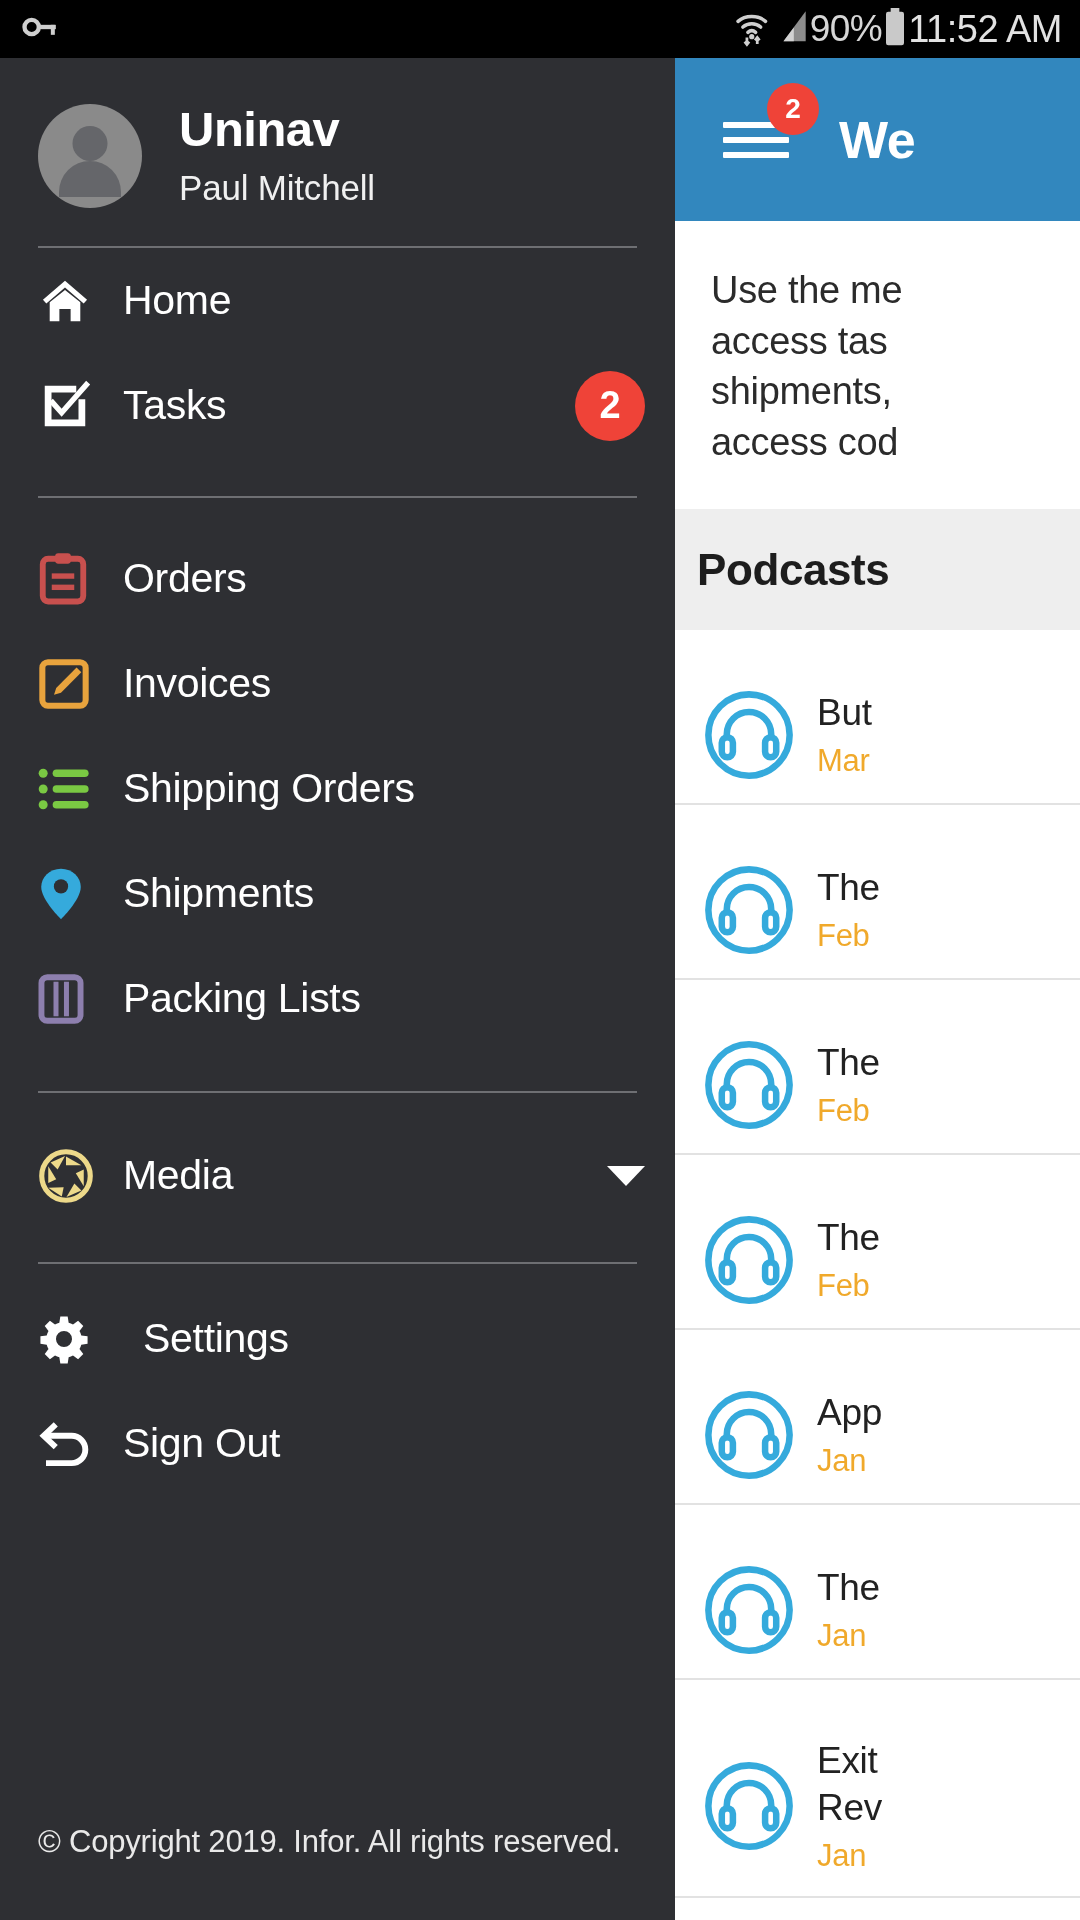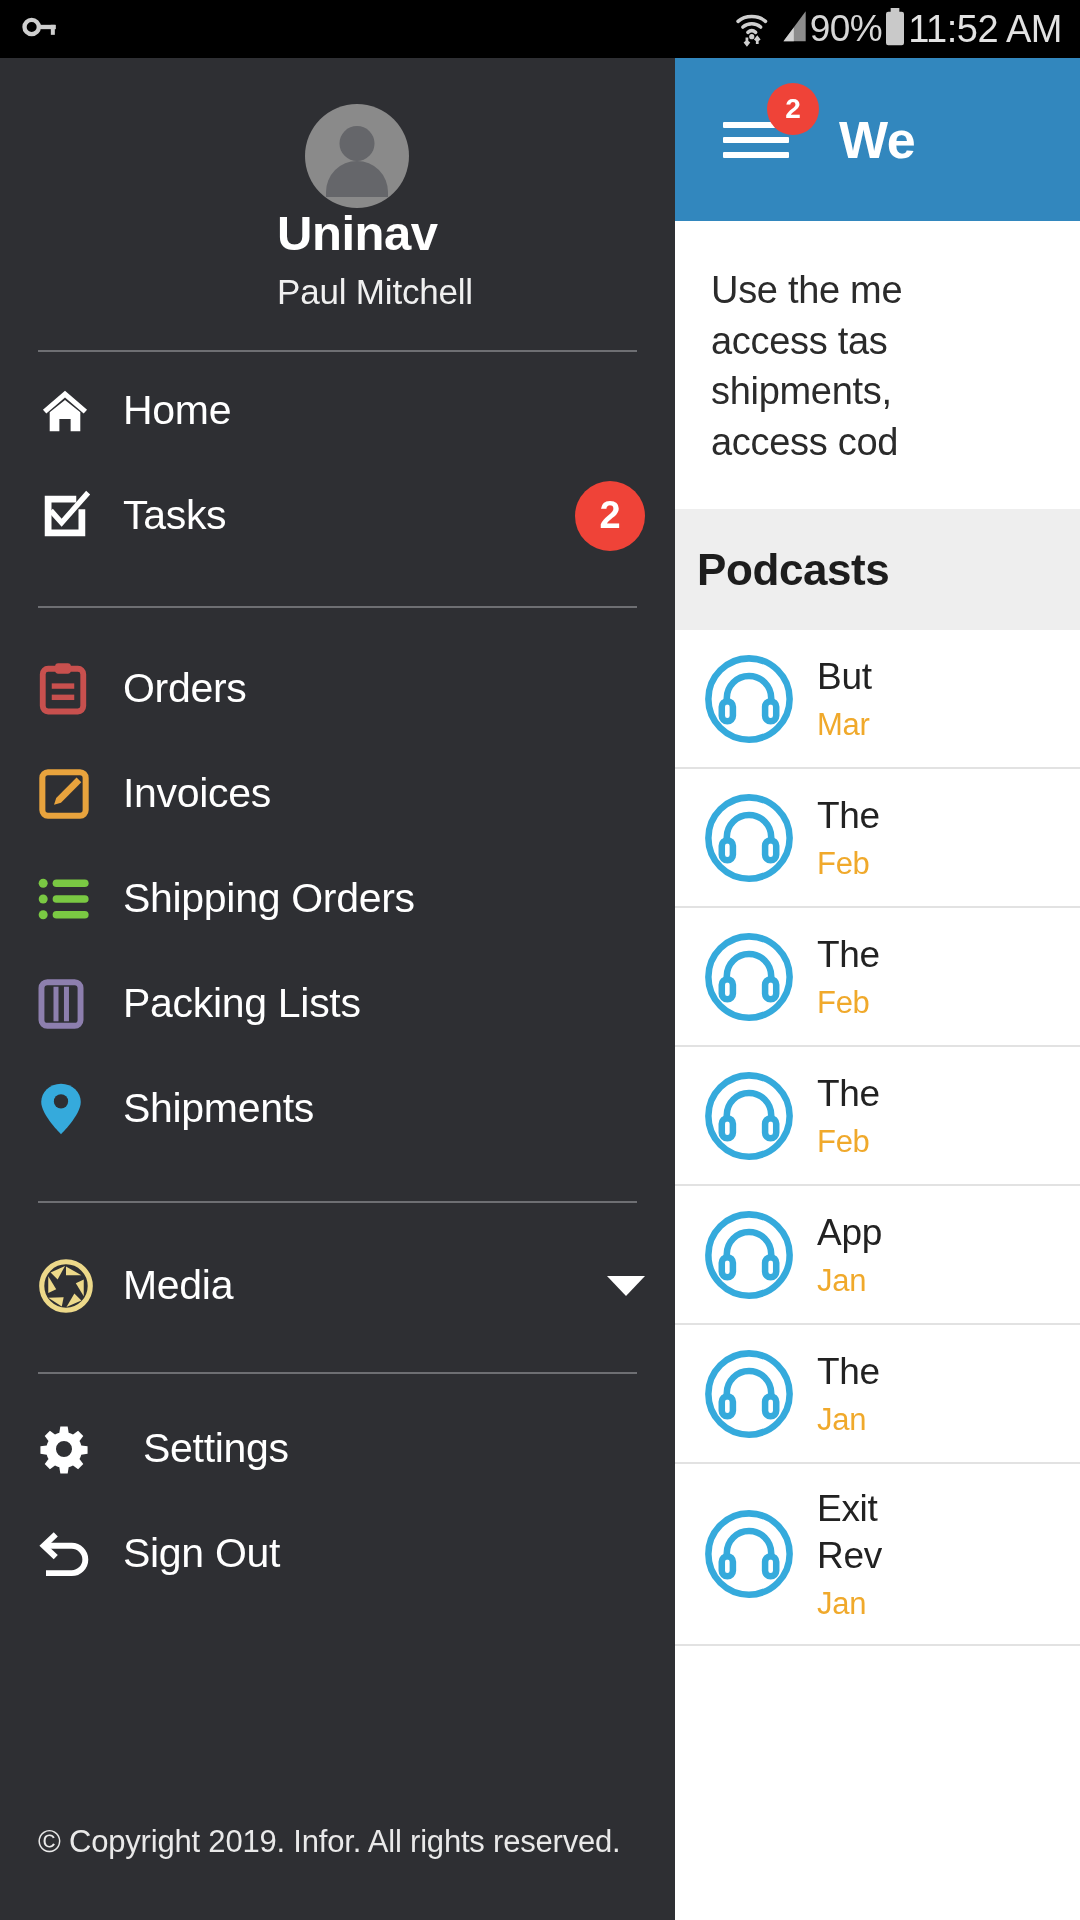--- a/index.html
+++ b/index.html
@@ -21,21 +21,21 @@
   .sb-right { display:flex; align-items:center; }
   .sb-text { color:#d6d6d6; font-size:37px; letter-spacing:-0.5px; font-family:"Liberation Sans", sans-serif; }
   .sb-time { color:#e2e2e2; font-size:38px; letter-spacing:-0.5px; }
 
   
   .drawer {
     position:absolute; top:58px; left:0; width:675px; height:1862px;
     background:#2e2f33;
     padding:0;
   }
-  .profile { display:flex; align-items:center; padding:46px 0 0 38px;flex-direction:column; }
+  .profile { display:flex; align-items:flex-start; padding:46px 0 0 38px; }
   .avatar {
     width:104px; height:104px; border-radius:50%;
     background:#8a8a8a; position:relative; flex:0 0 auto;
   }
   .avatar .head {
     position:absolute; left:50%; top:22px; transform:translateX(-50%);
     width:35px; height:35px; border-radius:50%; background:#65666a;
   }
   .avatar .body {
     position:absolute; left:50%; bottom:11px; transform:translateX(-50%);
@@ -43,21 +43,21 @@
     border-radius:34px 34px 0 0;
   }
   .profile-text { margin-left:37px; }
   .profile-title { color:#ffffff; font-size:49px; font-weight:bold; line-height:1.05; letter-spacing:-0.5px;}
   .profile-sub { color:#f0f0f0; font-size:35px; margin-top:13px; letter-spacing:-0.2px;}
 
   .divider {
     height:2px; background:#6e6f73; margin:38px 38px 0 38px;
   }
 
-  .navlist { padding-top:6px; }
+  .navlist { padding-top:0; }
   .navrow {
     display:flex; align-items:center; height:105px;
     padding-left:38px; padding-right:30px; position:relative;
   }
   .navicon { width:60px; flex:0 0 60px; display:flex; align-items:center; justify-content:flex-start; }
   .navlabel { color:#ffffff; font-size:41px; margin-left:25px; letter-spacing:-0.3px; white-space:nowrap; }
   .badge {
     margin-left:auto;
     min-width:70px; height:70px; border-radius:35px;
     background:#ef4338; color:#fff; font-size:38px; font-weight:bold;
@@ -104,21 +104,21 @@
     padding:44px 0 42px 36px; color:#2b2b2b; font-size:38px;
     line-height:1.33; white-space:pre; letter-spacing:-0.3px;
   }
   .section-head {
     background:#eeeeee; height:121px; display:flex; align-items:center;
     padding-left:22px; color:#1d1d1d; font-size:44px; font-weight:bold;
     letter-spacing:-0.4px;
   }
   .podcast-row {
     display:flex; align-items:center; border-bottom:2px solid #e2e2e2;
-    padding:22px 0 22px 22px; min-height:139px;
+    padding:22px 0 22px 22px; min-height:139px;margin-top:36px;
   }
   .pod-icon { flex:0 0 auto; width:104px; display:flex; align-items:center; justify-content:center;}
   .pod-text { margin-left:16px; overflow:hidden; }
   .pod-title { color:#222; font-size:37px; white-space:pre; line-height:1.27; letter-spacing:-0.3px;}
   .pod-date { color:#f0a92b; font-size:31px; margin-top:6px; white-space:nowrap; letter-spacing:-0.3px;}
 </style>
 </head>
 <body>
 
 <div id="screen">
@@ -236,37 +236,37 @@
               <rect x="6.5" y="8.3" width="16" height="3.4" rx="1.7" fill="#7ac943"></rect>
             <circle cx="2.3" cy="17" r="2" fill="#7ac943"></circle>
               <rect x="6.5" y="15.3" width="16" height="3.4" rx="1.7" fill="#7ac943"></rect>
           </svg>
         </span>
         <span class="navlabel">Shipping Orders</span>
       </div>
 
       <div class="navrow">
         <span class="navicon">
+          <svg width="46" height="56" viewBox="0 0 20 24">
+            <path d="M10 1 C 5 1, 1.4 4.6, 1.4 9 C 1.4 14.6, 10 23, 10 23 C 10 23, 18.6 14.6, 18.6 9 C 18.6 4.6, 15 1, 10 1 Z" fill="#35aadc"></path>
+            <circle cx="10" cy="8.7" r="3.1" fill="#2e2f33"></circle>
+          </svg>
+        </span>
+        <span class="navlabel">Shipments</span>
+      </div>
+
+      <div class="navrow">
+        <span class="navicon">
           <svg width="46" height="50" viewBox="0 0 20 22">
             <rect x="1.4" y="1.4" width="17.2" height="19.2" rx="2.6" fill="none" stroke="#8d7fae" stroke-width="2.6"></rect>
             <rect x="6.7" y="3.4" width="2.2" height="15.2" fill="#8d7fae"></rect>
             <rect x="11.3" y="3.4" width="2.2" height="15.2" fill="#8d7fae"></rect>
           </svg>
         </span>
         <span class="navlabel">Packing Lists</span>
-      </div>
-
-      <div class="navrow">
-        <span class="navicon">
-          <svg width="46" height="56" viewBox="0 0 20 24">
-            <path d="M10 1 C 5 1, 1.4 4.6, 1.4 9 C 1.4 14.6, 10 23, 10 23 C 10 23, 18.6 14.6, 18.6 9 C 18.6 4.6, 15 1, 10 1 Z" fill="#35aadc"></path>
-            <circle cx="10" cy="8.7" r="3.1" fill="#2e2f33"></circle>
-          </svg>
-        </span>
-        <span class="navlabel">Shipments</span>
       </div>
 
       <div class="divider" style="margin-top:40px;"></div>
 
       <div class="navrow" style="margin-top:30px;">
         <span class="navicon">
           <svg width="56" height="56" viewBox="0 0 24 24">
             <circle cx="12" cy="12" r="10.4" fill="none" stroke="#edd98a" stroke-width="2.2"></circle>
             <g fill="#edd98a">
               <path d="M12 3.6 L18.6 7.4 L12 7.4 Z"></path>

